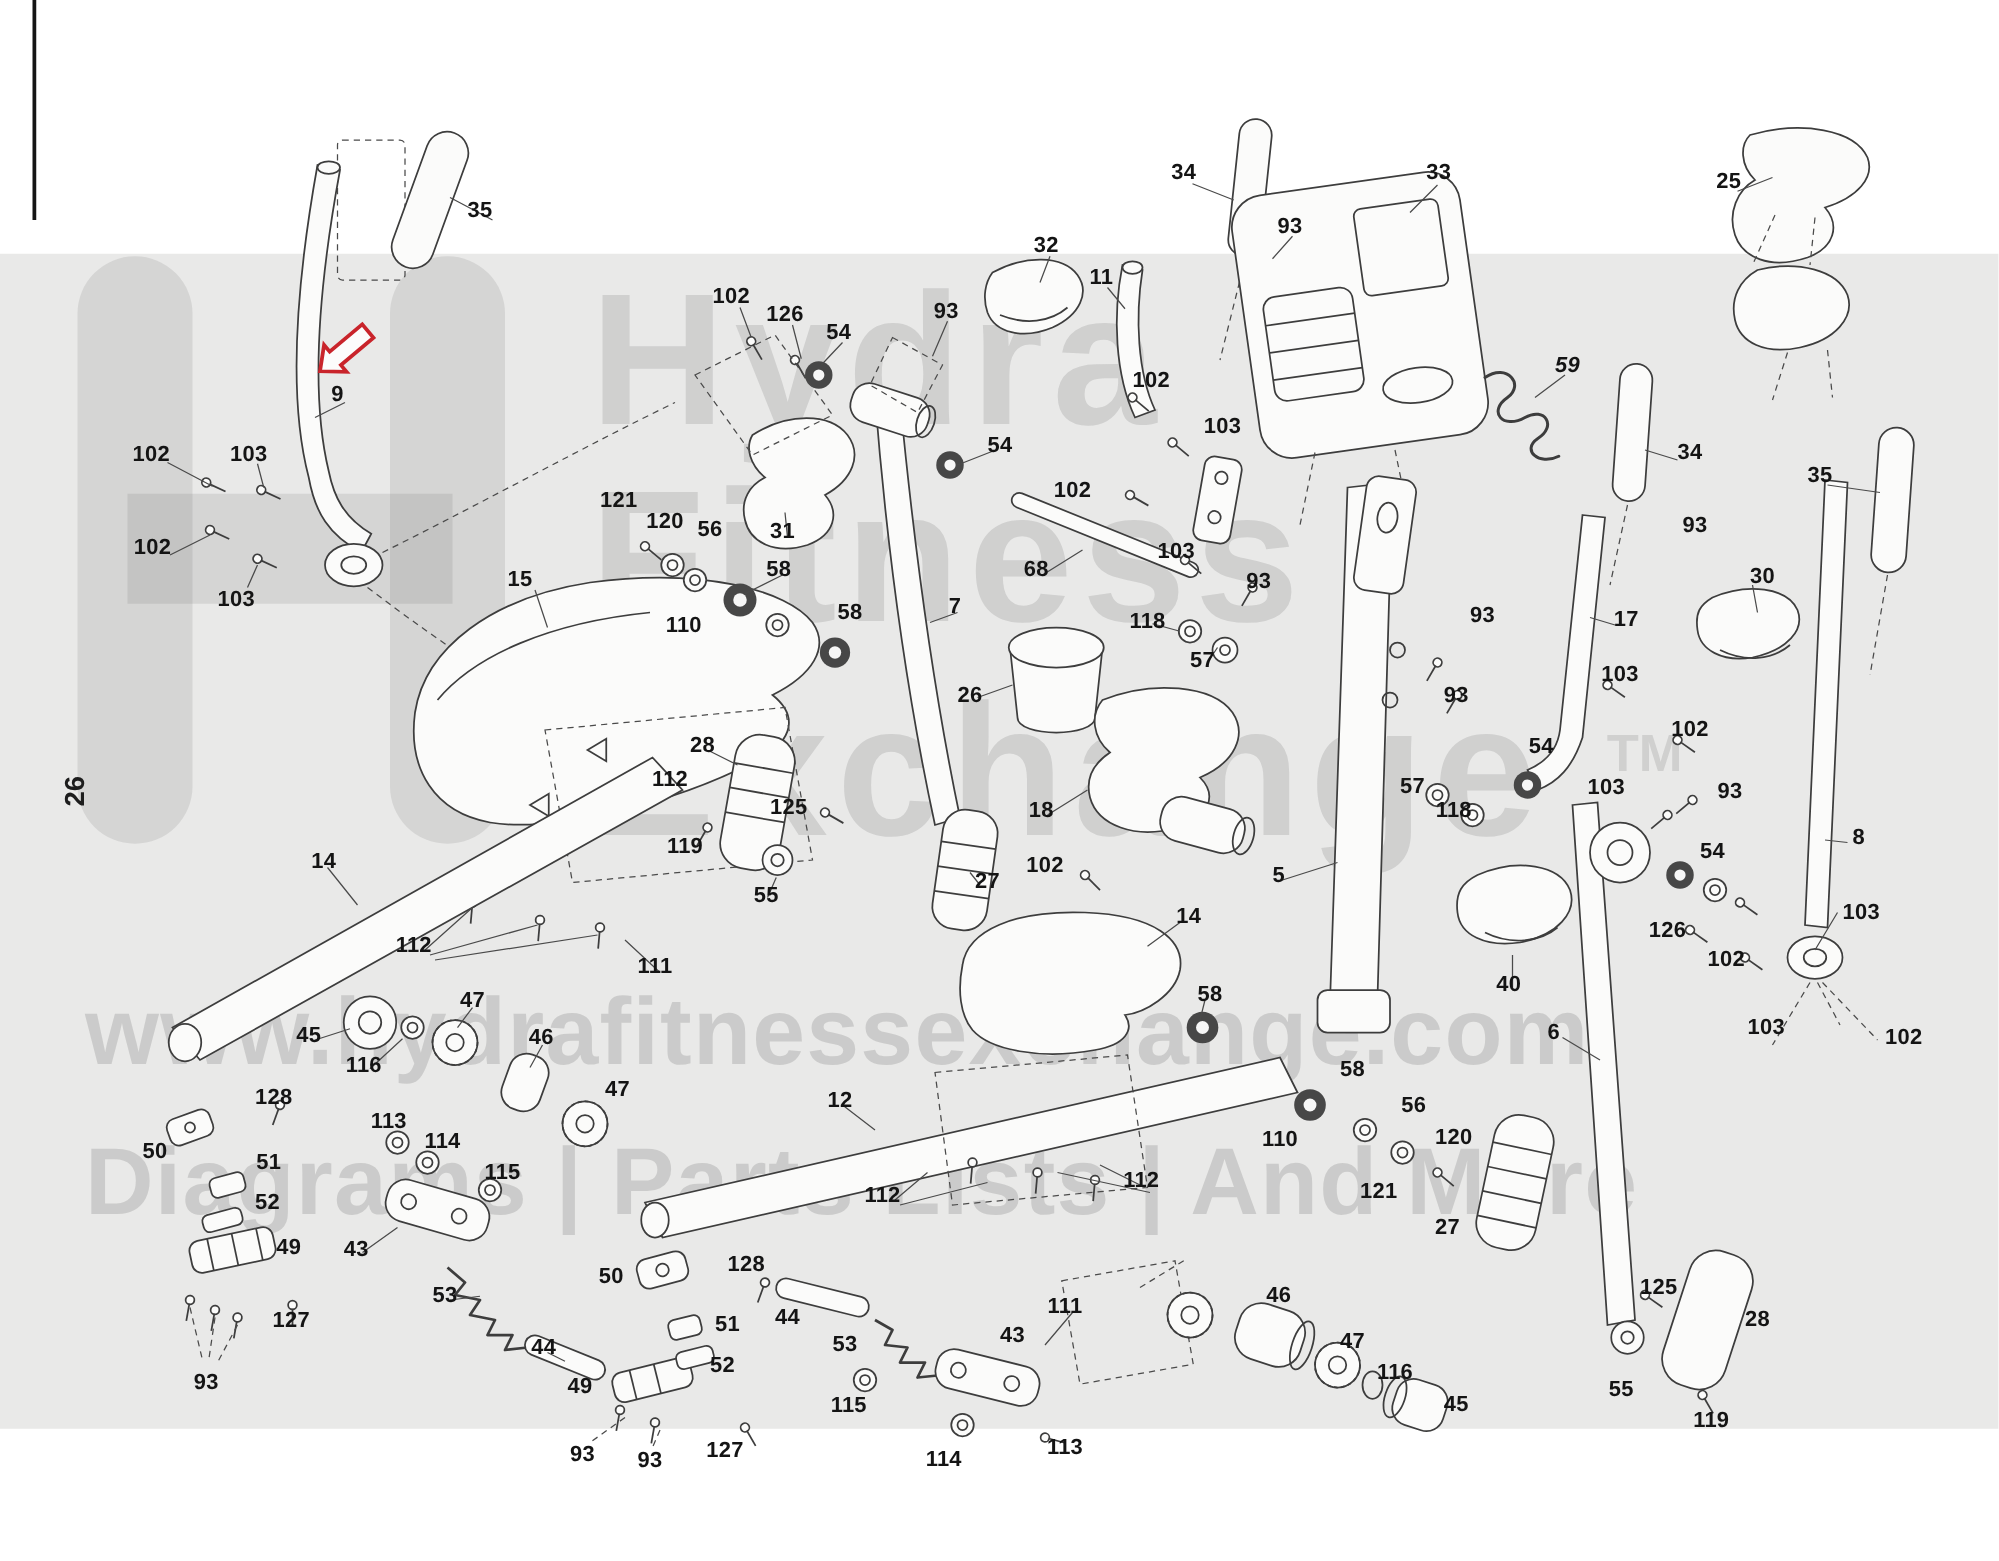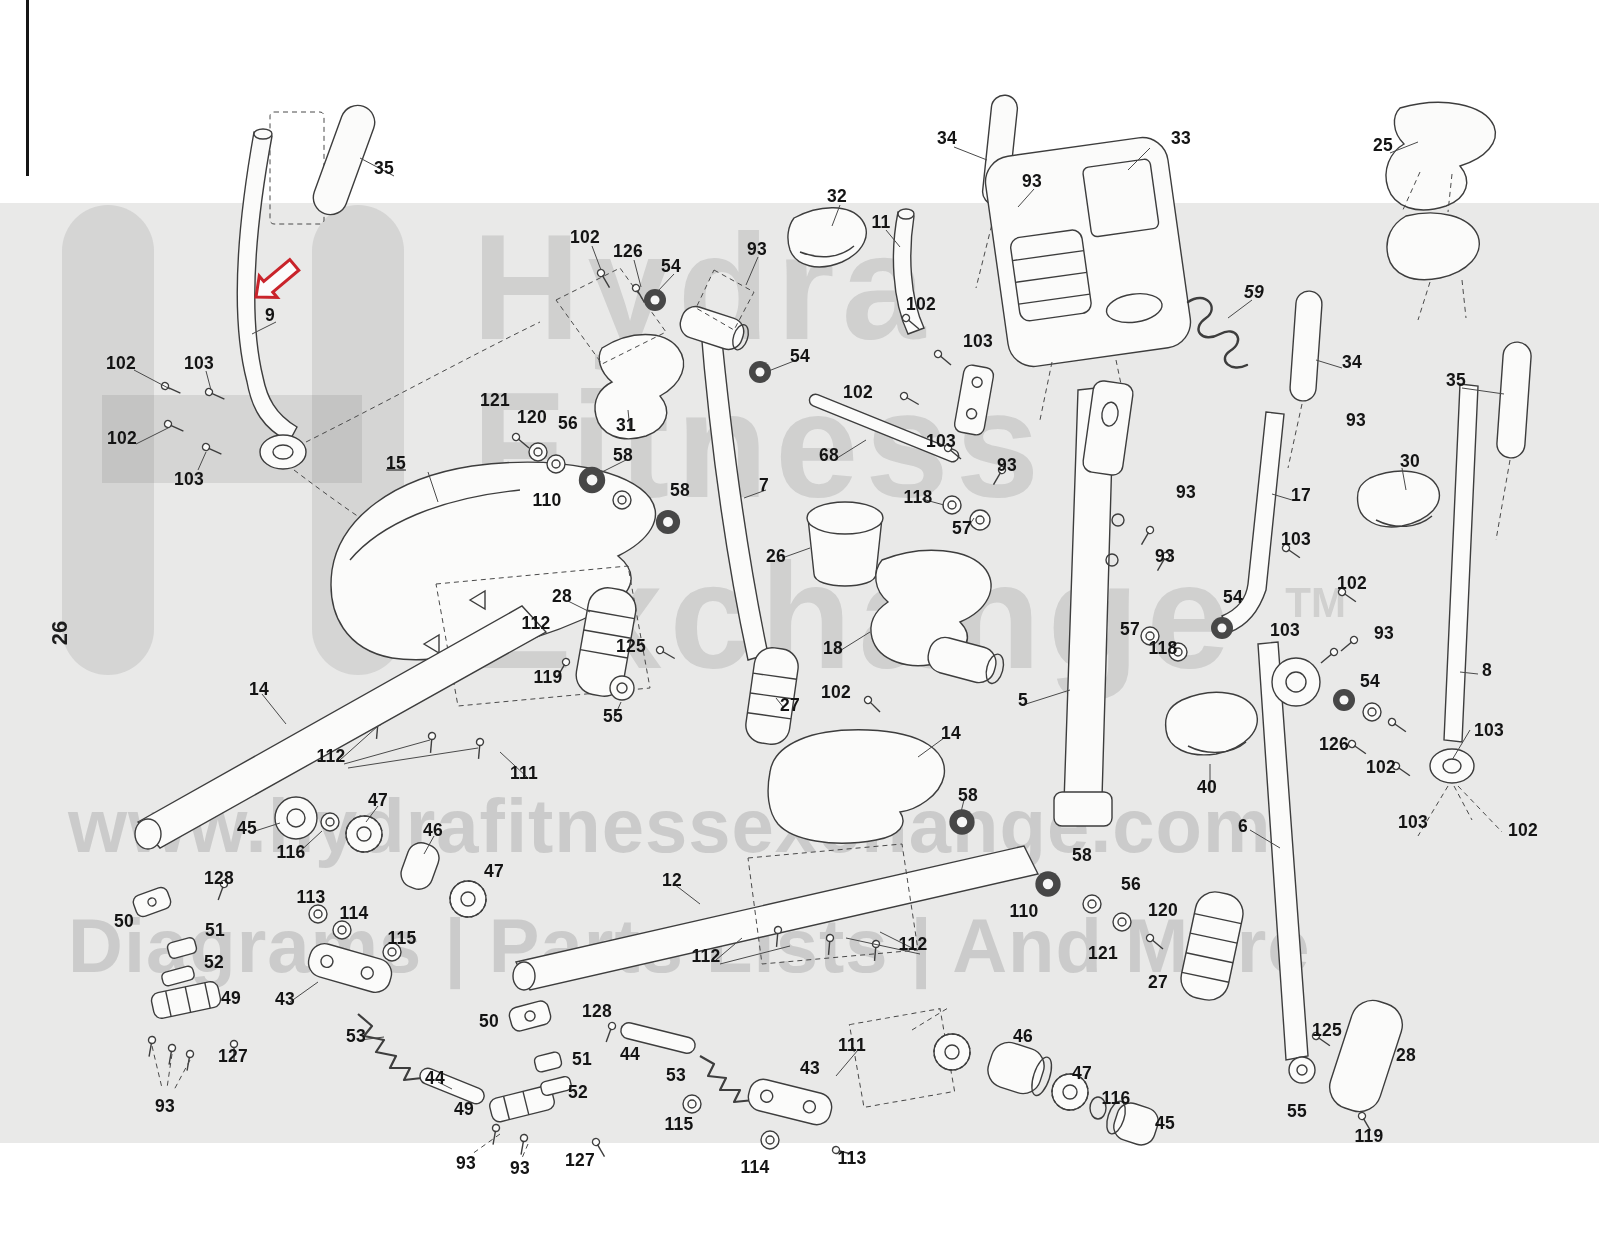--- a/index.html
+++ b/index.html
@@ -402,21 +402,21 @@
     </g>
 
     <g>
       <path d="M0,0 L16,-14 L16,-7 L50,-7 L50,7 L16,7 L16,14 Z" transform="translate(256,297) rotate(-40)" fill="#ffffff" fill-opacity="0.85" stroke-width="3" stroke="#c9242b"></path>
     </g>
   </svg>
 
   <div class="labels">
       <span class="part-label" style="left: 384px; top: 168px;">35</span>
       <span class="part-label" style="left: 947px; top: 138px;">34</span>
-      <span class="part-label" style="left: 1181px; top: 138px;">33</span>
+      <span class="part-label" style="left: 1151px; top: 138px;">33</span>
       <span class="part-label" style="left: 1383px; top: 145px;">25</span>
       <span class="part-label" style="left: 1032px; top: 181px;">93</span>
       <span class="part-label" style="left: 837px; top: 196px;">32</span>
       <span class="part-label" style="left: 881px; top: 222px;">11</span>
       <span class="part-label" style="left: 585px; top: 237px;">102</span>
       <span class="part-label" style="left: 757px; top: 249px;">93</span>
       <span class="part-label" style="left: 628px; top: 251px;">126</span>
       <span class="part-label" style="left: 671px; top: 266px;">54</span>
       <span class="part-label" style="left: 1254px; top: 292px; font-style: italic;">59</span>
       <span class="part-label" style="left: 921px; top: 304px;">102</span>
@@ -431,21 +431,21 @@
       <span class="part-label" style="left: 495px; top: 400px;">121</span>
       <span class="part-label" style="left: 532px; top: 417px;">120</span>
       <span class="part-label" style="left: 1356px; top: 420px;">93</span>
       <span class="part-label" style="left: 568px; top: 423px;">56</span>
       <span class="part-label" style="left: 626px; top: 425px;">31</span>
       <span class="part-label" style="left: 122px; top: 438px;">102</span>
       <span class="part-label" style="left: 941px; top: 441px;">103</span>
       <span class="part-label" style="left: 623px; top: 455px;">58</span>
       <span class="part-label" style="left: 829px; top: 455px;">68</span>
       <span class="part-label" style="left: 1410px; top: 461px;">30</span>
-      <span class="part-label" style="left: 396px; top: 463px; text-decoration: underline;">15</span>
+      <span class="part-label" style="left: 416px; top: 463px;">15</span>
       <span class="part-label" style="left: 1007px; top: 465px;">93</span>
       <span class="part-label" style="left: 189px; top: 479px;">103</span>
       <span class="part-label" style="left: 764px; top: 485px;">7</span>
       <span class="part-label" style="left: 680px; top: 490px;">58</span>
       <span class="part-label" style="left: 1186px; top: 492px;">93</span>
       <span class="part-label" style="left: 1301px; top: 495px;">17</span>
       <span class="part-label" style="left: 918px; top: 497px;">118</span>
       <span class="part-label" style="left: 547px; top: 500px;">110</span>
       <span class="part-label" style="left: 962px; top: 528px;">57</span>
       <span class="part-label" style="left: 1296px; top: 539px;">103</span>

